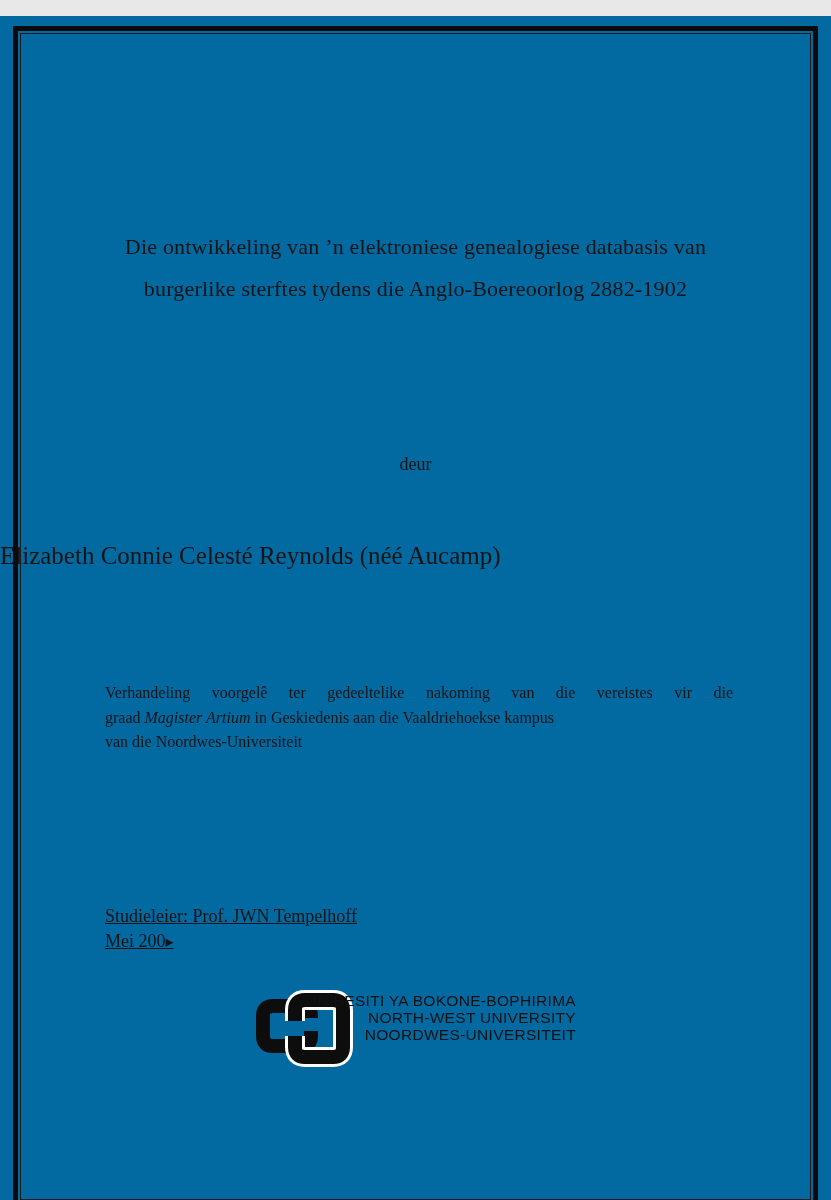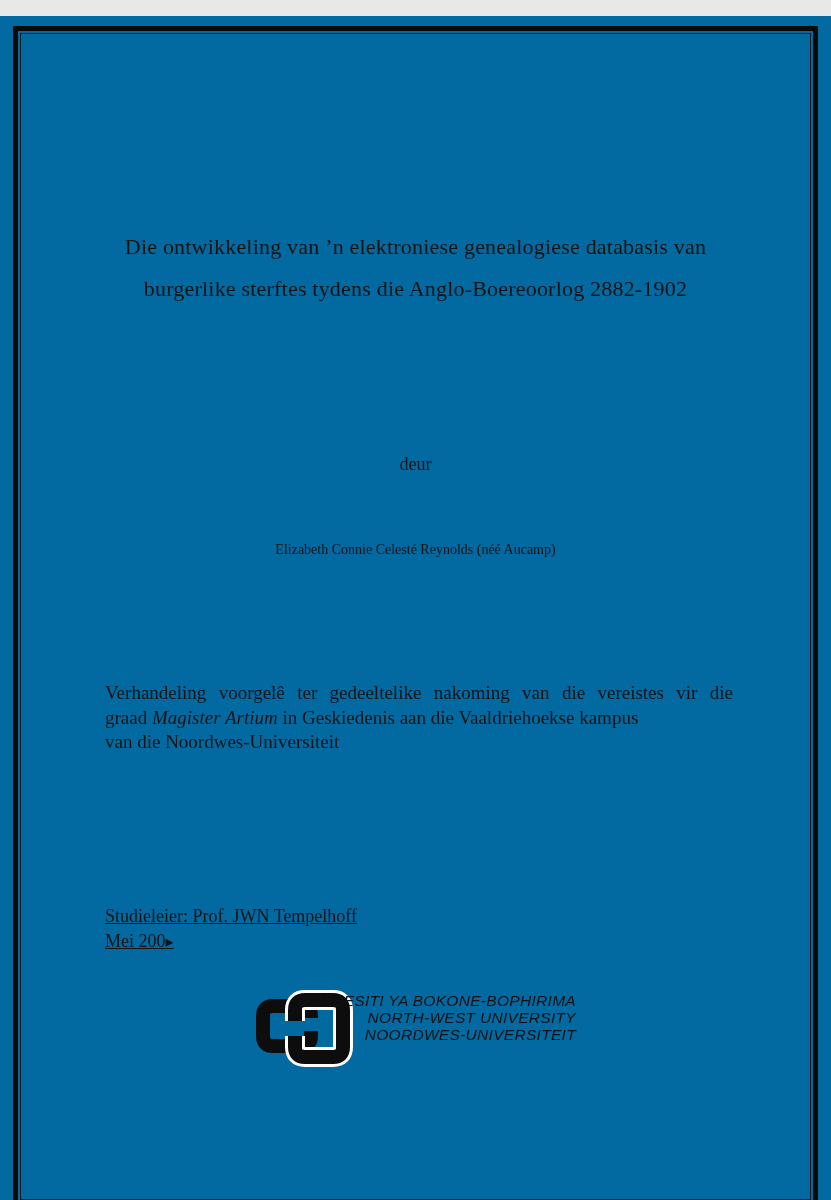--- a/index.html
+++ b/index.html
@@ -33,28 +33,28 @@
   }
   .byline {
     position: absolute;
     left: 0; right: 0; top: 438px;
     text-align: center;
     font-size: 18px;
   }
   .author {
     position: absolute;
     left: 0; right: 0; top: 526px;
-    text-align: center;
-    font-size: 14px;
+    text-align: left;
+    font-size: 25px;
   }
   .statement {
     position: absolute;
     left: 105px; top: 665px;
     width: 628px;
-    font-size: 19px;
+    font-size: 16px;
     line-height: 24.5px;
   }
   .statement .just {
     text-align: justify;
     text-align-last: justify;
   }
   .statement .ital { font-style: italic; }
   .supervisor-block {
     position: absolute;
     left: 105px; top: 888px;
@@ -62,21 +62,21 @@
     line-height: 25px;
     text-decoration: underline;
   }
   .date-line .arrow-glyph {
     font-family: "DejaVu Sans", sans-serif;
     font-size: 16px;
   }
   .logo-block {
     position: absolute;
     left: 256px; top: 974px;
-    width: 320px; height: 78px; font-style: italic;
+    width: 320px; height: 78px;
   }
   .logo-mark {
     position: absolute;
     left: 0; top: 0;
   }
   .logo-text {
     position: absolute;
     right: 0; top: 2px;
     text-align: right;
     font-family: "Liberation Sans", "DejaVu Sans", sans-serif;

